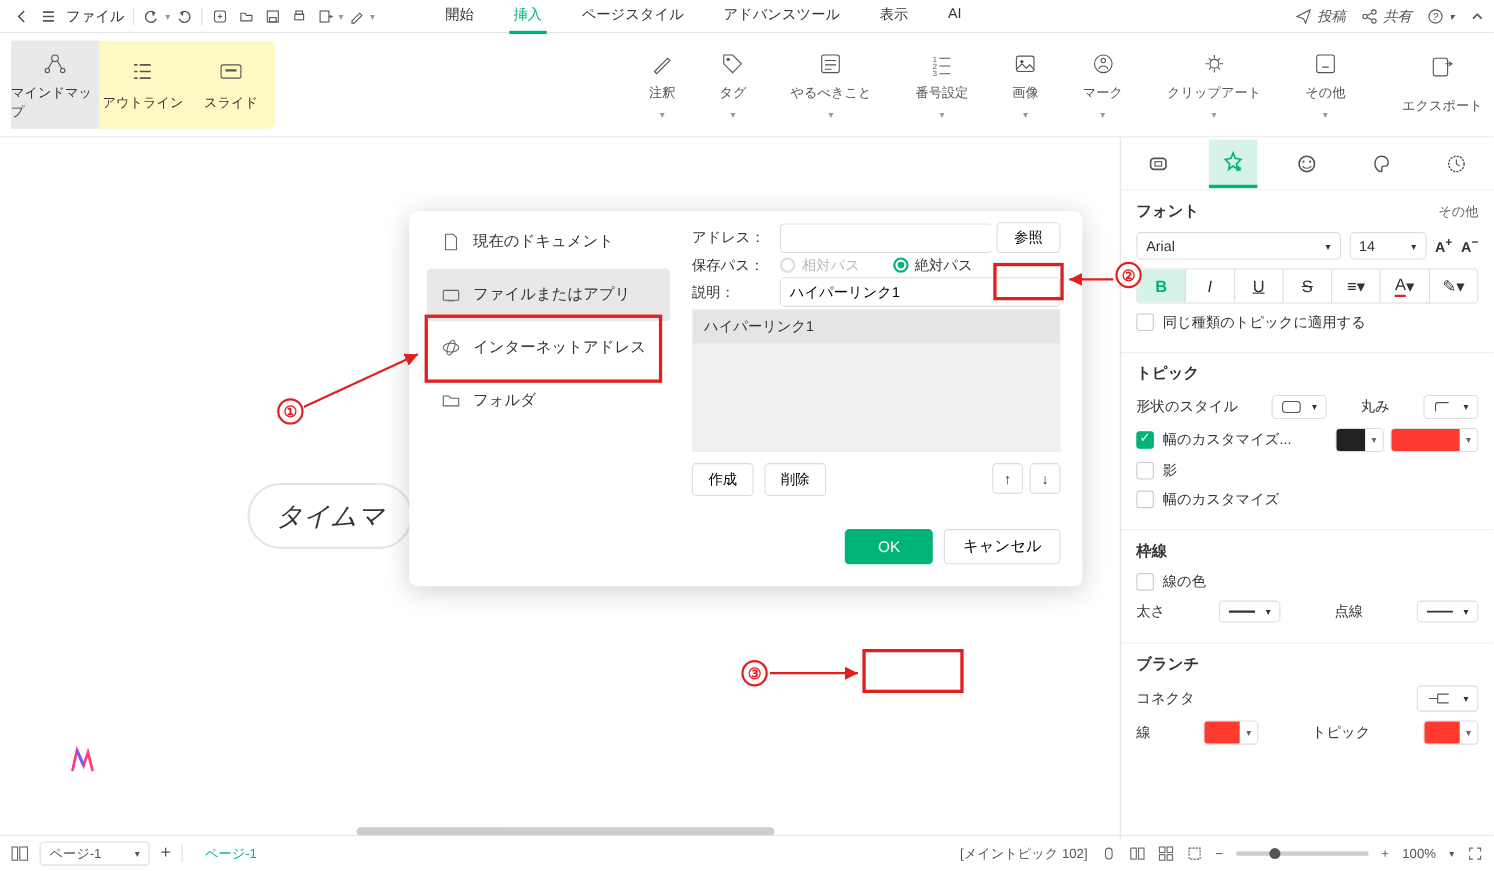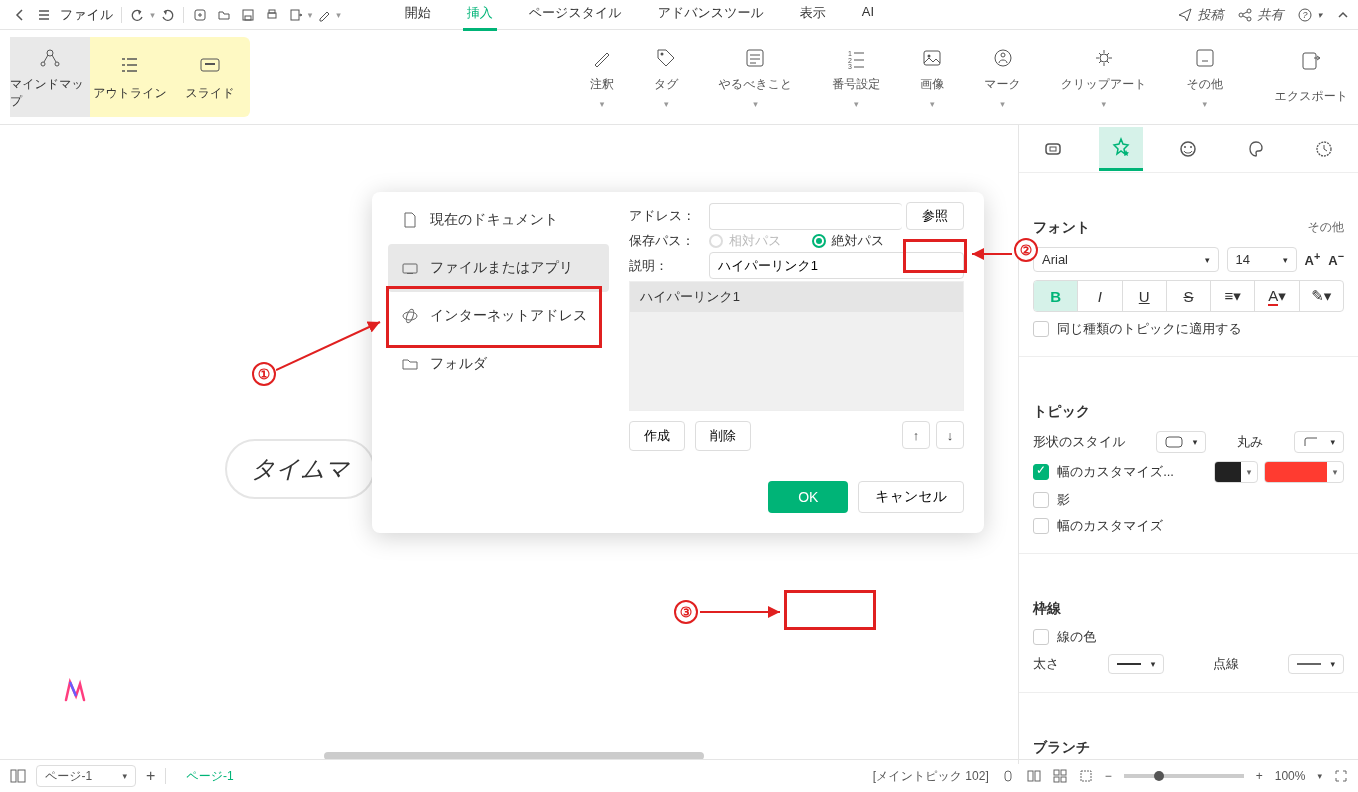--- a/index.html
+++ b/index.html
@@ -33,21 +33,21 @@
 .ai-badge { position: absolute; left: 62px; bottom: 60px; width: 26px; height: 26px; }
 .canvas-scroll { position: absolute; bottom: 4px; left: 324px; width: 380px; height: 8px; background: #ccc; border-radius: 4px; }
 
 
 .right-panel { position: absolute; top: 125px; right: 0; width: 340px; bottom: 28px; border-left: 1px solid #e5e5e5; background: #fff; overflow: hidden; }
 .rp-handle { position: absolute; left: -22px; top: 28px; width: 22px; height: 28px; border: 1px solid #e5e5e5; border-right: none; background: #fff; display: flex; align-items: center; justify-content: center; cursor: pointer; border-radius: 4px 0 0 4px; }
 .rp-tabs { height: 48px; display: flex; align-items: center; justify-content: space-around; border-bottom: 1px solid #eee; }
 .rp-tab { width: 44px; height: 44px; display: flex; align-items: center; justify-content: center; cursor: pointer; }
 .rp-tab.active { background: #d6f2e9; border-bottom: 3px solid #00b477; }
 .rp-section { padding: 10px 14px; border-bottom: 1px solid #eee; }
-.rp-section-head { display: flex; justify-content: space-between; align-items: flex-start; margin-bottom: 10px; margin-top: 36px; }
+.rp-section-head { display: flex; justify-content: space-between; align-items: center; margin-bottom: 10px; }
 .rp-section-title { font-weight: bold; font-size: 14px; }
 .rp-other { font-size: 12px; color: #666; cursor: pointer; }
 .rp-row { display: flex; align-items: center; gap: 8px; margin-bottom: 8px; }
 .rp-select { border: 1px solid #ddd; border-radius: 4px; padding: 4px 8px; display: flex; align-items: center; justify-content: space-between; cursor: pointer; background: #fff; }
 .font-buttons { display: flex; gap: 0; border: 1px solid #ddd; border-radius: 4px; overflow: hidden; margin-bottom: 8px; }
 .fb { flex: 1; height: 30px; display: flex; align-items: center; justify-content: center; cursor: pointer; border-right: 1px solid #ddd; font-size: 15px; }
 .fb:last-child { border-right: none; }
 .fb.active { background: #d6f2e9; color: #00b477; font-weight: bold; }
 .chk-row { display: flex; align-items: center; gap: 8px; margin-bottom: 8px; font-size: 13px; }
 .chk { width: 16px; height: 16px; border: 1px solid #ccc; border-radius: 3px; cursor: pointer; }

